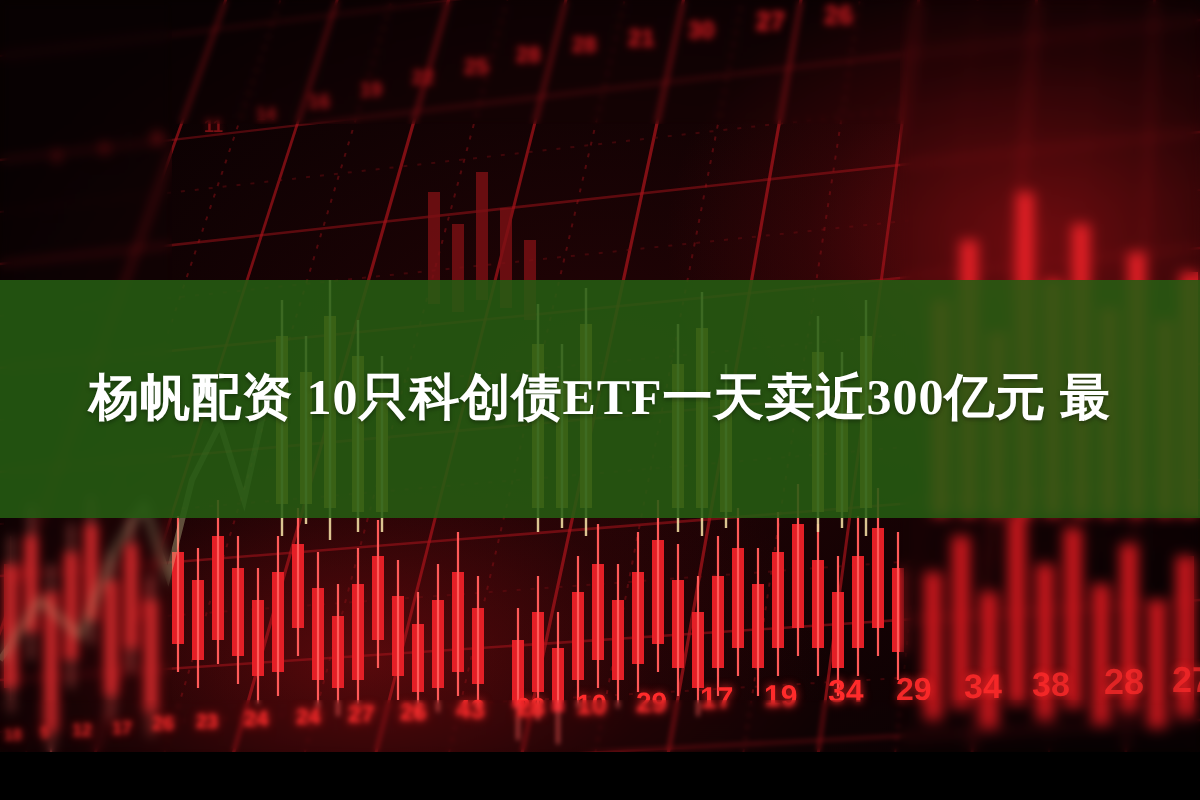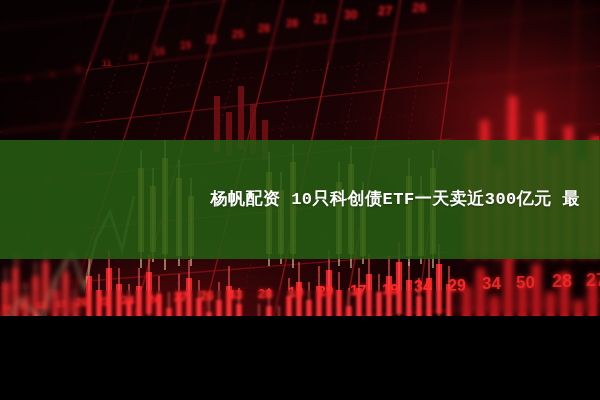--- a/index.html
+++ b/index.html
@@ -1,20 +1,20 @@
 <!DOCTYPE html>
 <html><head>
 <meta charset="utf-8">
 <title>News Thumbnail</title>
 <style>
   html,body{margin:0;padding:0;background:#000;}
   body{width:600px;height:400px;overflow:hidden;
        font-family:"Liberation Sans","DejaVu Sans",sans-serif;}
 
-  #stage{position:relative;width:600px;height:316px;overflow:hidden;
+  #stage{position:relative;width:600px;height:376px;overflow:hidden;
          background:#060102;}
 
   
   .layer{position:absolute;inset:0;}
 
   
   .bg-base{
     background:
       radial-gradient(ellipse 260px 200px at 520px 120px, rgba(190,20,25,.55) 0%, rgba(120,10,14,.25) 45%, rgba(0,0,0,0) 72%),
       radial-gradient(ellipse 300px 170px at 180px 330px, rgba(175,18,22,.45) 0%, rgba(90,8,12,.2) 50%, rgba(0,0,0,0) 78%),
@@ -46,24 +46,24 @@
       text-shadow:0 0 4px rgba(255,40,40,.9);white-space:nowrap;}
   .axis-diag{position:absolute;left:0;top:0;width:600px;height:70px;}
   .axis-diag span{position:absolute;color:#c21a1f;font-weight:700;
       font-family:"Liberation Sans",sans-serif;white-space:nowrap;
       text-shadow:0 0 3px rgba(200,20,25,.6);}
 
   
   .green-band{position:absolute;left:0;top:140px;width:600px;height:119px;
      background:rgba(38,92,18,.88);
      display:flex;align-items:center;justify-content:center;}
-  .headline{width:560px;text-align:right;color:#ffffff;
-     font-weight:700;font-size:17px;line-height:42px;
+  .headline{width:560px;text-align:center;color:#ffffff;
+     font-weight:700;font-size:25px;line-height:42px;
      letter-spacing:.5px;
-     font-family:Liberation Mono, monospace;
+     font-family:Liberation Serif, serif;
      text-shadow:0 1px 2px rgba(0,0,0,.35);}
 </style>
 </head>
 <body>
 
 <div id="stage">
 
   <div class="layer bg-base"></div>
 
   <svg class="layer grid-v" width="600" height="400">
@@ -321,21 +321,21 @@
     <span style="left:200px;bottom:9px; font-size:12px;">26</span>
     <span style="left:228px;bottom:10px;font-size:13px;">43</span>
     <span style="left:258px;bottom:11px;font-size:13px;">28</span>
     <span style="left:288px;bottom:12px;font-size:14px;">10</span>
     <span style="left:318px;bottom:13px;font-size:14px;">29</span>
     <span style="left:350px;bottom:14px;font-size:15px;">17</span>
     <span style="left:382px;bottom:15px;font-size:15px;">19</span>
     <span style="left:414px;bottom:16px;font-size:16px;">34</span>
     <span style="left:448px;bottom:17px;font-size:16px;opacity:.95;">29</span>
     <span style="left:482px;bottom:18px;font-size:17px;opacity:.9;">34</span>
-    <span style="left:516px;bottom:19px;font-size:17px;opacity:.85;">50</span>
+    <span style="left:516px;bottom:19px;font-size:17px;opacity:.85;">38</span>
     <span style="left:552px;bottom:20px;font-size:18px;opacity:.8;">28</span>
     <span style="left:586px;bottom:21px;font-size:18px;opacity:.75;">27</span>
   </div>
   <div class="blur-botband"></div>
 
   <div class="green-band">
     <div class="headline">
       <div>杨帆配资 10只科创债ETF一天卖近300亿元 最</div>
     </div>
   </div>

